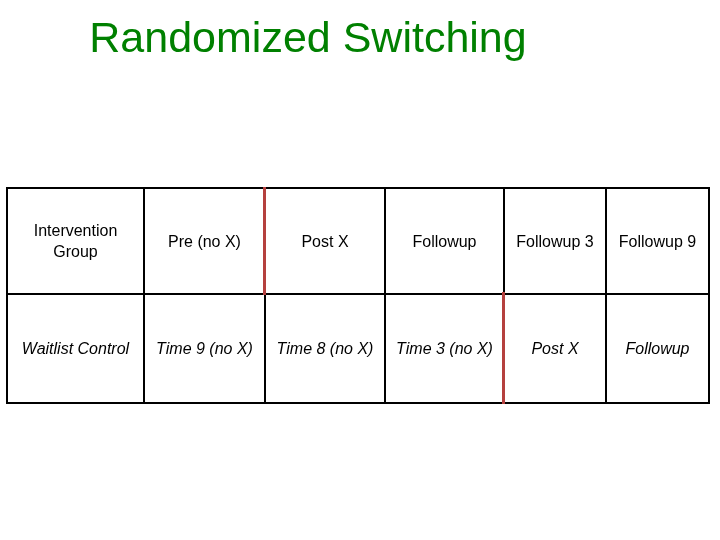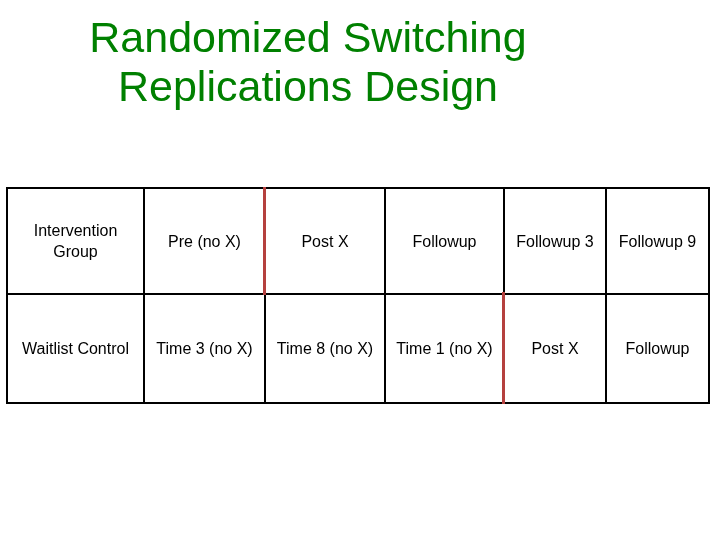--- a/index.html
+++ b/index.html
@@ -31,21 +31,21 @@
     border-collapse:collapse;
     table-layout:fixed;
   }
   table.design col.c1{width:137px;}
   table.design col.c2{width:121px;}
   table.design col.c3{width:120px;}
   table.design col.c4{width:119px;}
   table.design col.c5{width:102px;}
   table.design col.c6{width:103px;}
   table.design tr.r1{height:106px;}
-  table.design tr.r2{height:109px;}
+  table.design tr.r2{height:109px;font-style:italic;}
   table.design td{
     border:2px solid var(--border-color);
     text-align:center;
     vertical-align:middle;
     font-size:16px;
     line-height:21px;
     color:#000000;
     padding:2px 7px;
     overflow:hidden;
   }
@@ -58,21 +58,20 @@
   .switch-line.row1{left:263px;top:187px;height:108px;}
   .switch-line.row2{left:502px;top:292px;height:112px;}
 </style>
 </head>
 <body>
 
 <div class="slide">
 
   <div class="title">
     <div>Randomized Switching</div>
-    <div>Replications Design</div>
   </div>
 
   <table class="design">
     <colgroup>
       <col class="c1">
         <col class="c2">
         <col class="c3">
         <col class="c4">
         <col class="c5">
         <col class="c6">
@@ -81,23 +80,23 @@
       <tr class="r1">
         <td>Intervention Group</td>
         <td>Pre (no X)</td>
         <td>Post X</td>
         <td>Followup</td>
         <td>Followup 3</td>
         <td>Followup 9</td>
       </tr>
       <tr class="r2">
         <td>Waitlist Control</td>
+        <td>Time 9 (no X)</td>
+        <td>Time 8 (no X)</td>
         <td>Time 3 (no X)</td>
-        <td>Time 8 (no X)</td>
-        <td>Time 1 (no X)</td>
         <td>Post X</td>
         <td>Followup</td>
       </tr>
     </tbody>
   </table>
 
   <div class="switch-line row1"></div>
   <div class="switch-line row2"></div>
 
 </div>

